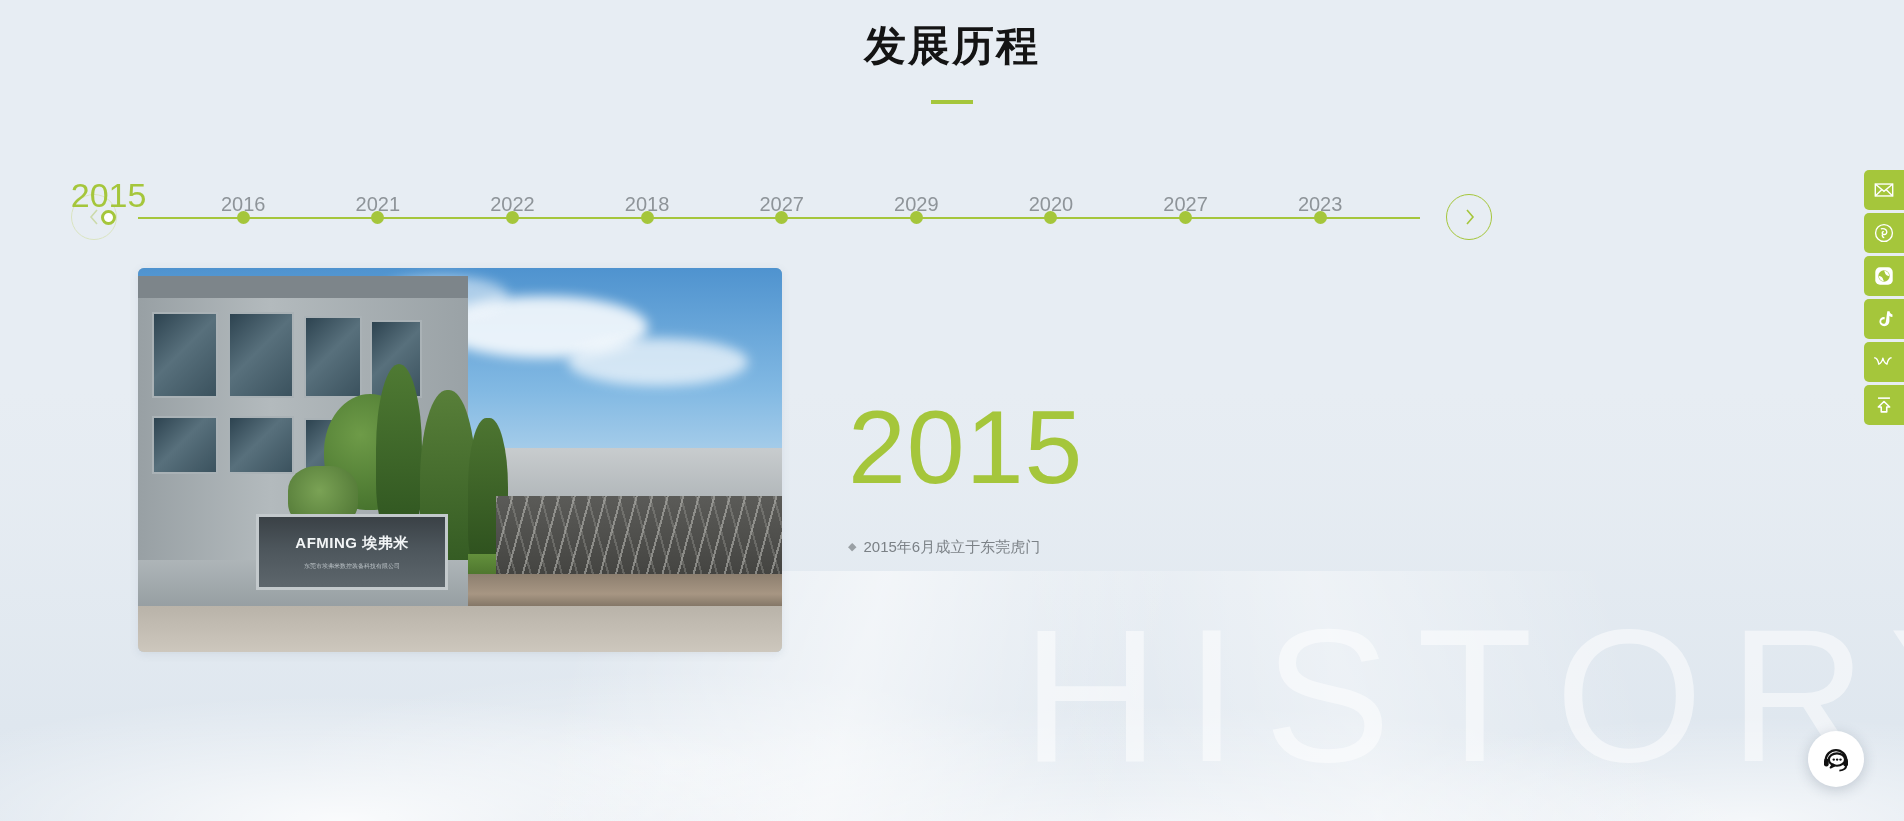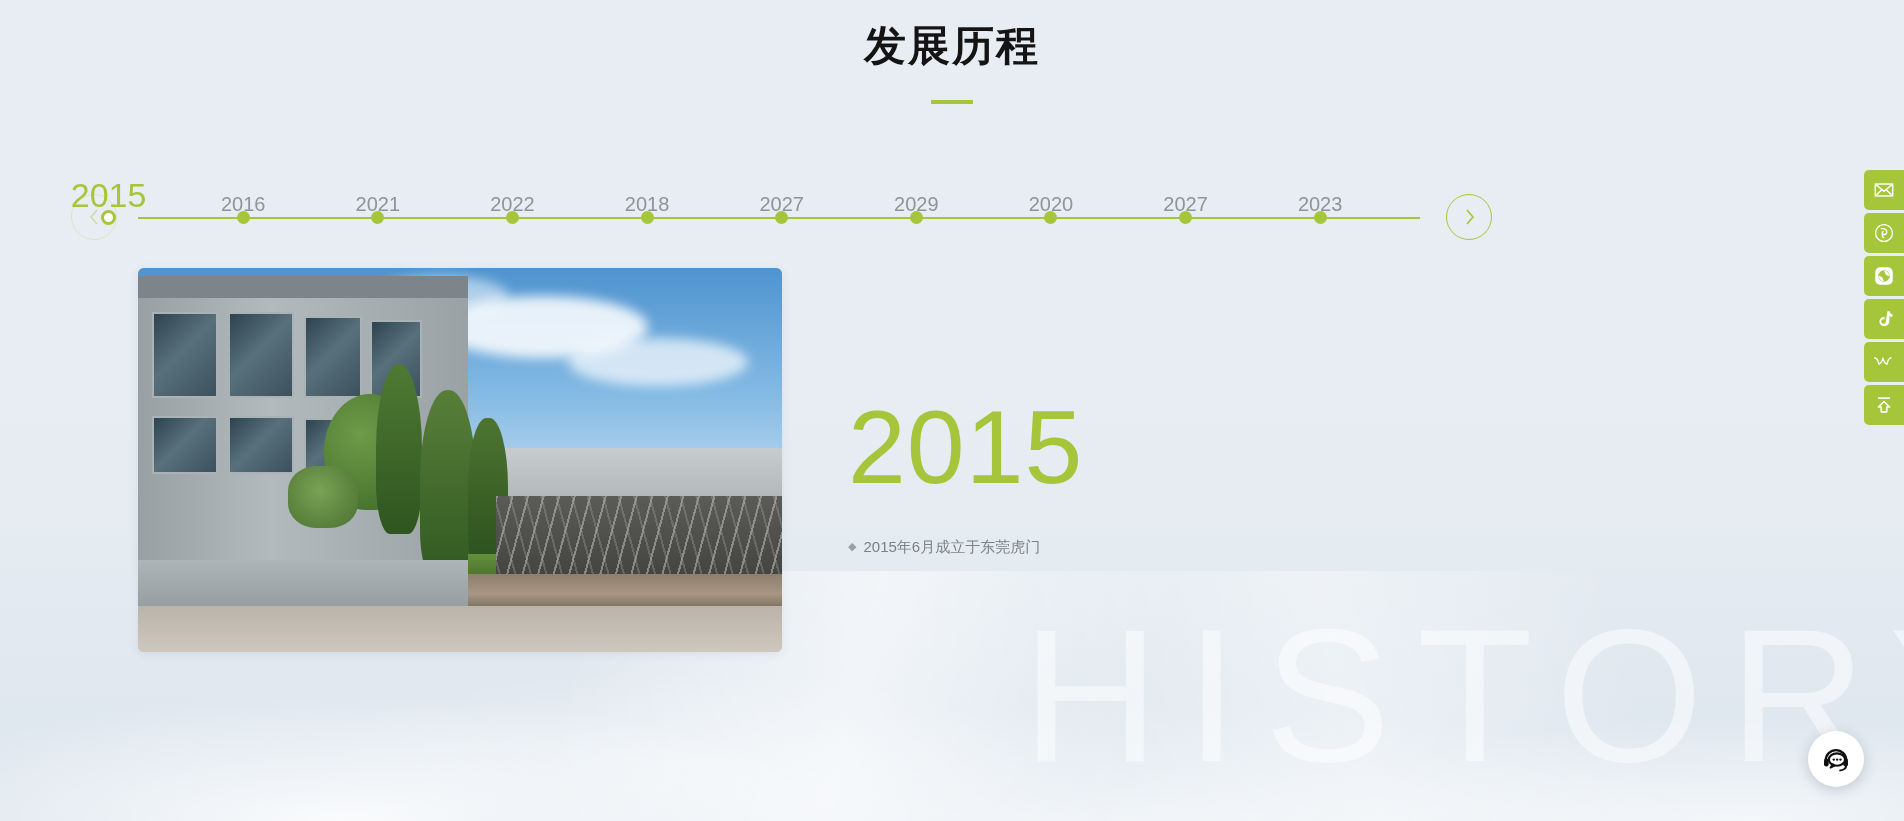--- a/index.html
+++ b/index.html
@@ -415,20 +415,24 @@
          background:linear-gradient(to bottom, #4f7a33, #2f5520); border-radius:50% 50% 30% 30%;"></div>
     <div class="ph-tree" style="left:282px; top:122px; width:56px; height:190px;
          background:linear-gradient(to bottom, #587f39, #315821); border-radius:48% 48% 26% 26%;"></div>
     <div class="ph-tree" style="left:330px; top:150px; width:40px; height:150px;
          background:linear-gradient(to bottom, #4d7531, #2c4f1d); border-radius:46% 46% 24% 24%;"></div>
     <div class="ph-hedge" style="left:150px; top:198px; width:70px; height:62px;
          background:radial-gradient(circle at 45% 40%, #7aa255, #4a7030);"></div>
 
     <div class="ph-lowwall"></div>
 
+    <div class="ph-sign">
+      <div class="ph-sign-main">AFMING 埃弗米</div>
+      <div class="ph-sign-sub">东莞市埃弗米数控装备科技有限公司</div>
+    </div>
 
     <div class="ph-grass2"></div>
     <div class="ph-gate">
       <div class="ph-gate-bars"></div>
       <div class="ph-gate-bars2"></div>
     </div>
     <div class="ph-curb"></div>
     <div class="ph-grass"></div>
     <div class="ph-ground"></div>
   </div>

